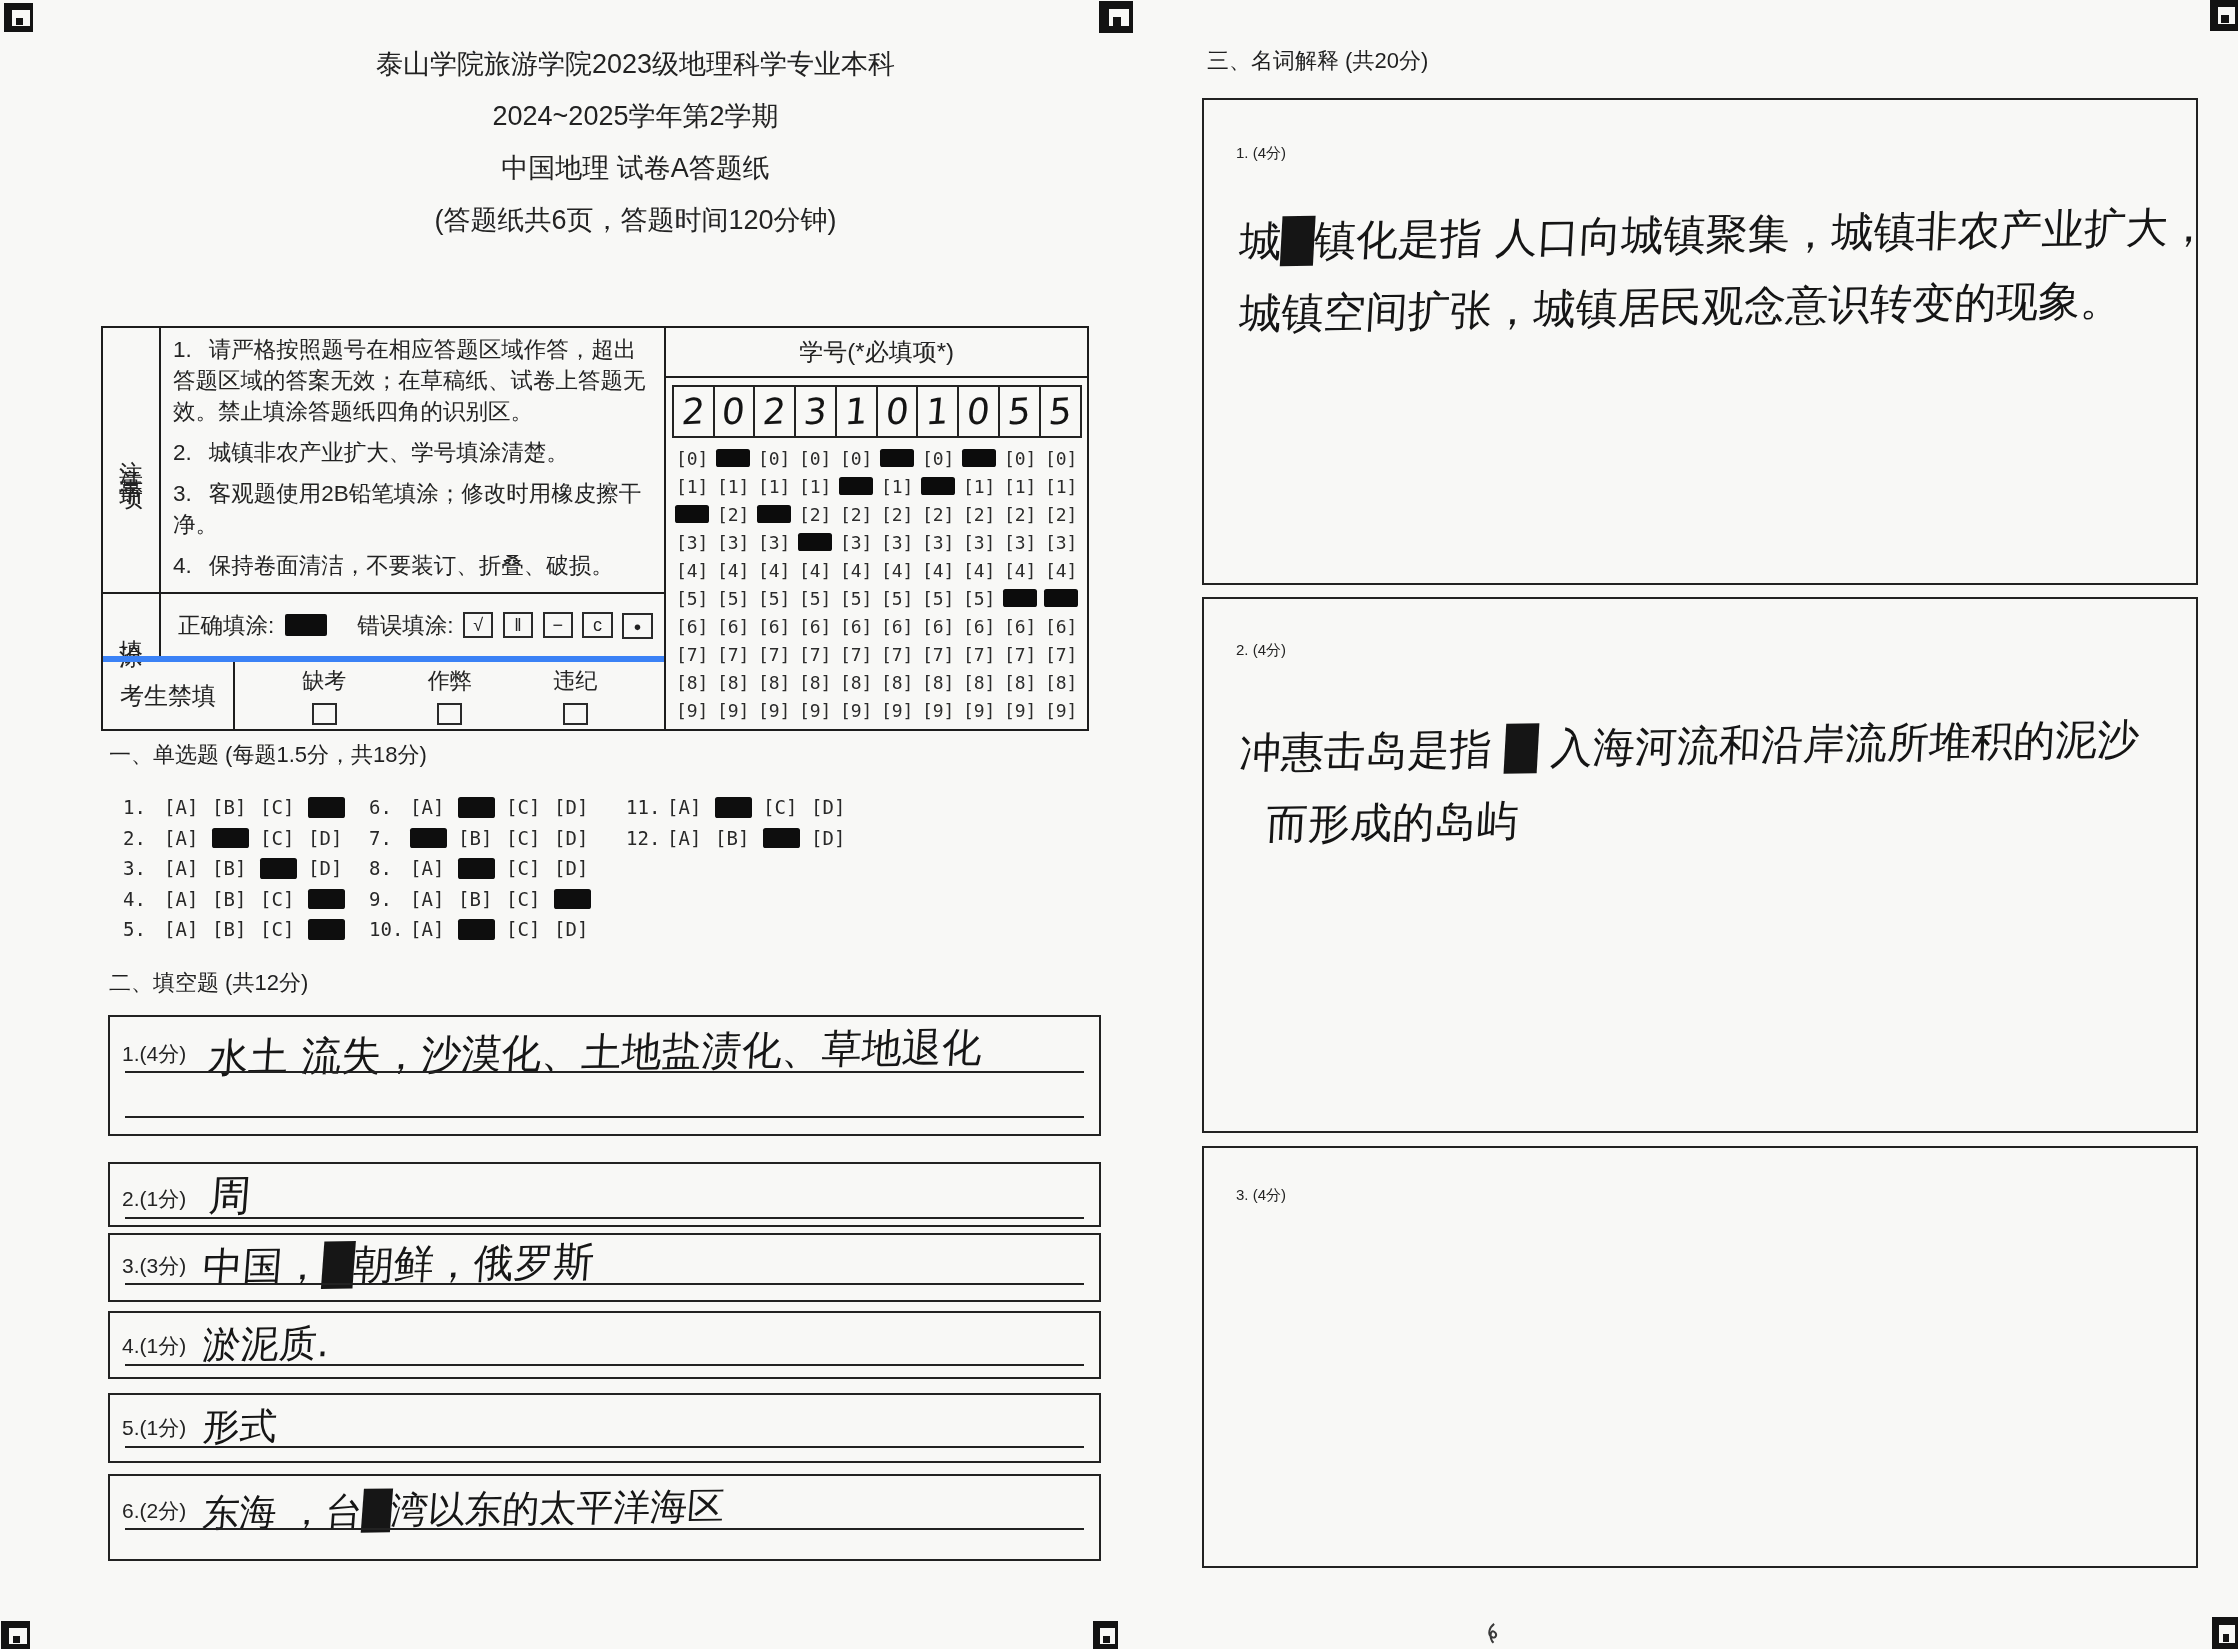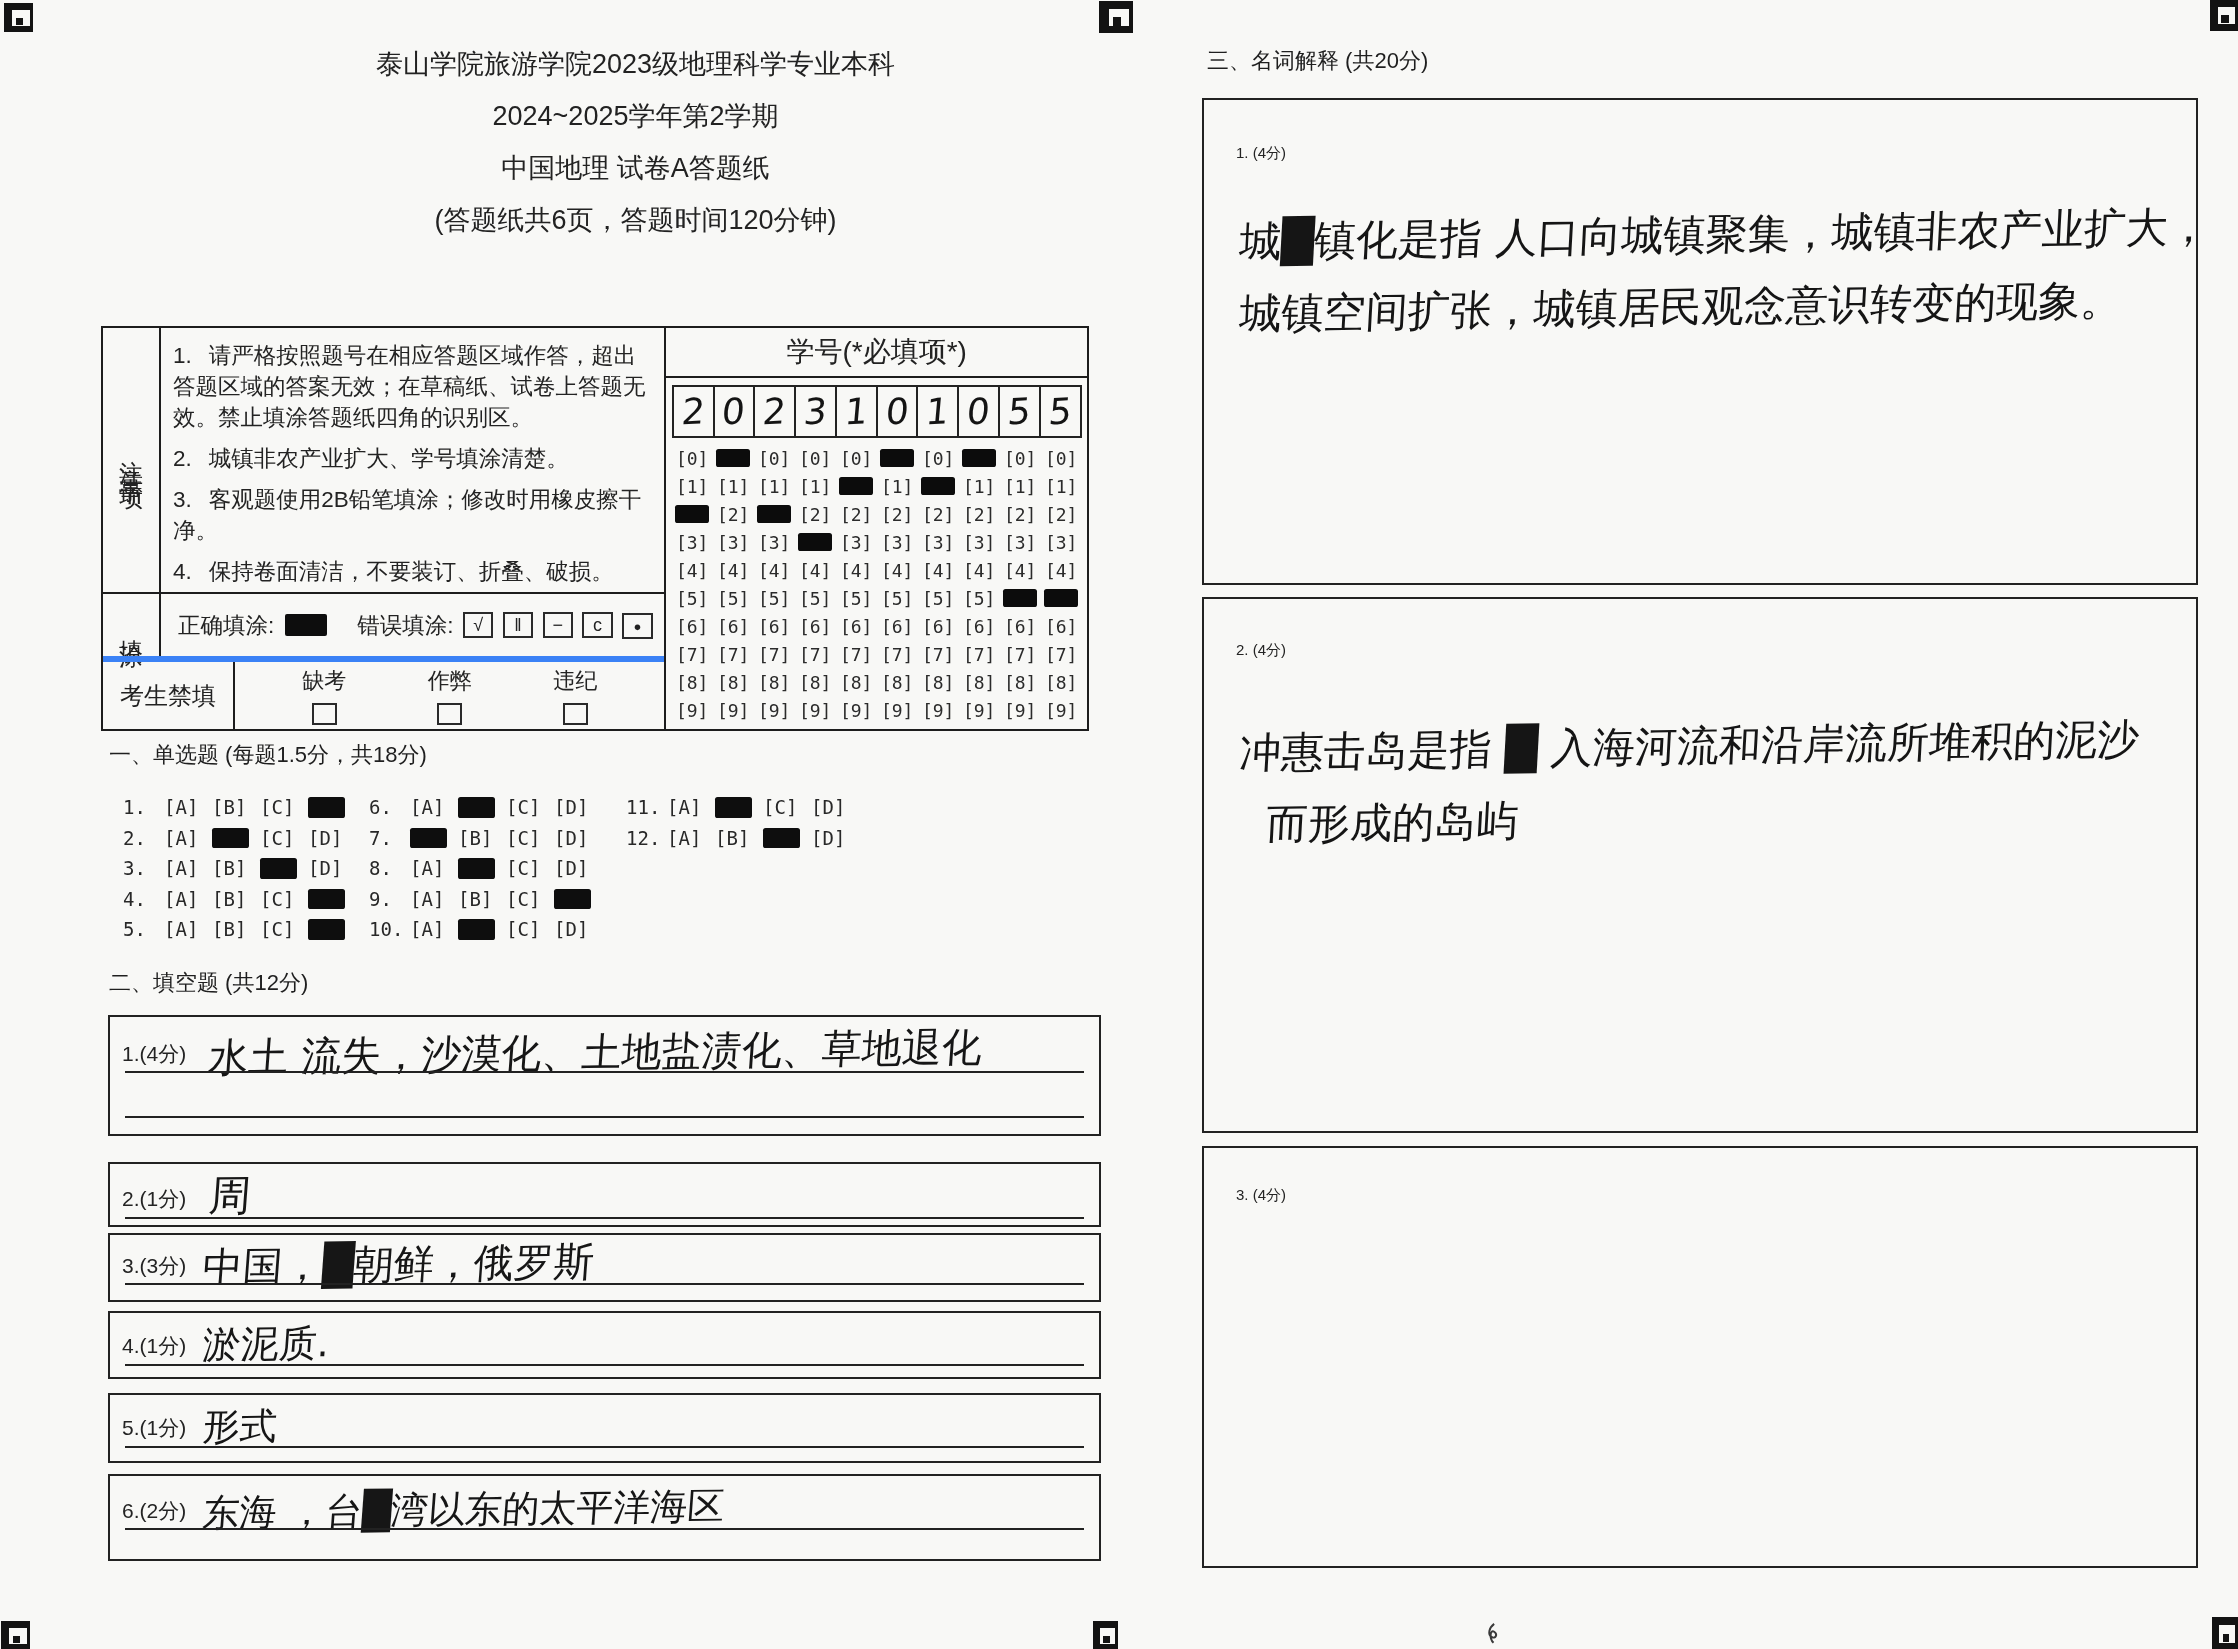--- a/index.html
+++ b/index.html
@@ -17,35 +17,35 @@
 
   
   .htable { position:absolute; left:101px; top:326px; width:988px; height:405px; border:2.6px solid #1d1d1d; display:flex; }
   .h-left { width:564px; border-right:2.6px solid #1d1d1d; display:flex; flex-direction:column; }
   .h-right { flex:1; display:flex; flex-direction:column; }
   .rowA { height:264px; display:flex; }
   .rowB { height:64px; display:flex; border-top:2px solid #1d1d1d; }
   .rowC { flex:1; display:flex; border-top:6px solid #3b82f6; }
   .vcell { width:58px; border-right:2px solid #1d1d1d; display:flex; align-items:center; justify-content:center; }
   .vlabel { writing-mode:vertical-lr; text-orientation:upright; font-size:24px; letter-spacing:9.3px; color:#222; }
-  .notice-body { flex:1; padding:12px 12px 0 12px; font-size:22.5px; line-height:31px; color:#232323; }
+  .notice-body { flex:1; padding:6px 12px 0 12px; font-size:22.5px; line-height:31px; color:#232323; }
   .n-item { margin-bottom:10px; }
   .n-num { margin-right:17px; }
   .fill-body { flex:1; display:flex; align-items:center; padding-left:17px; font-size:22.5px; color:#232323; }
   .blob-demo { width:42px; height:22.5px; background:#0d0d0d; border-radius:2px; margin:0 30.5px 0 10.6px; }
   .wmark { width:30.5px; height:26.5px; border:2px solid #2a2a2a; margin-left:9.3px; display:inline-flex; align-items:center; justify-content:center; font-size:18px; color:#222; }
   .wmark.dot { font-size:13.2px; }
   .cellC-label { width:132px; border-right:2px solid #1d1d1d; display:flex; align-items:center; justify-content:center; font-size:24px; color:#222; }
   .forbid-body { flex:1; display:flex; justify-content:space-around; align-items:center; padding:0 26.5px; }
   .fg { display:flex; flex-direction:column; align-items:center; }
   .fg-label { font-size:22px; margin-bottom:6.6px; color:#232323; }
   .fg-box { width:25px; height:22.5px; border:2px solid #2a2a2a; }
 
   
-  .id-header { height:50px; border-bottom:2px solid #1d1d1d; display:flex; align-items:center; justify-content:center; font-size:28px; color:#222; }
+  .id-header { height:50px; border-bottom:2px solid #1d1d1d; display:flex; align-items:center; justify-content:center; font-size:24px; color:#222; }
   .id-digits { margin:6.6px 5.3px 0 5.3px; height:53px; border:2px solid #222; display:flex; }
   .digit-cell { flex:1; border-right:2px solid #222; display:flex; align-items:center; justify-content:center; }
   .digit-cell:last-child { border-right:none; }
   .hw-digit { font-family:"DejaVu Sans", sans-serif; font-size:36px; color:#141414; transform:skewX(-8deg) rotate(-3deg); }
   .id-grid { margin-top:6.6px; }
   .grid-row { height:28px; display:flex; padding:0 5.3px; }
   .g-cell { width:41px; display:flex; align-items:center; justify-content:center; font-family:"DejaVu Sans Mono", monospace; font-size:18px; color:#2b2b2b; }
   .g-blob { width:34px; height:18.5px; background:#0c0c0c; border-radius:2.6px; }
 
   

